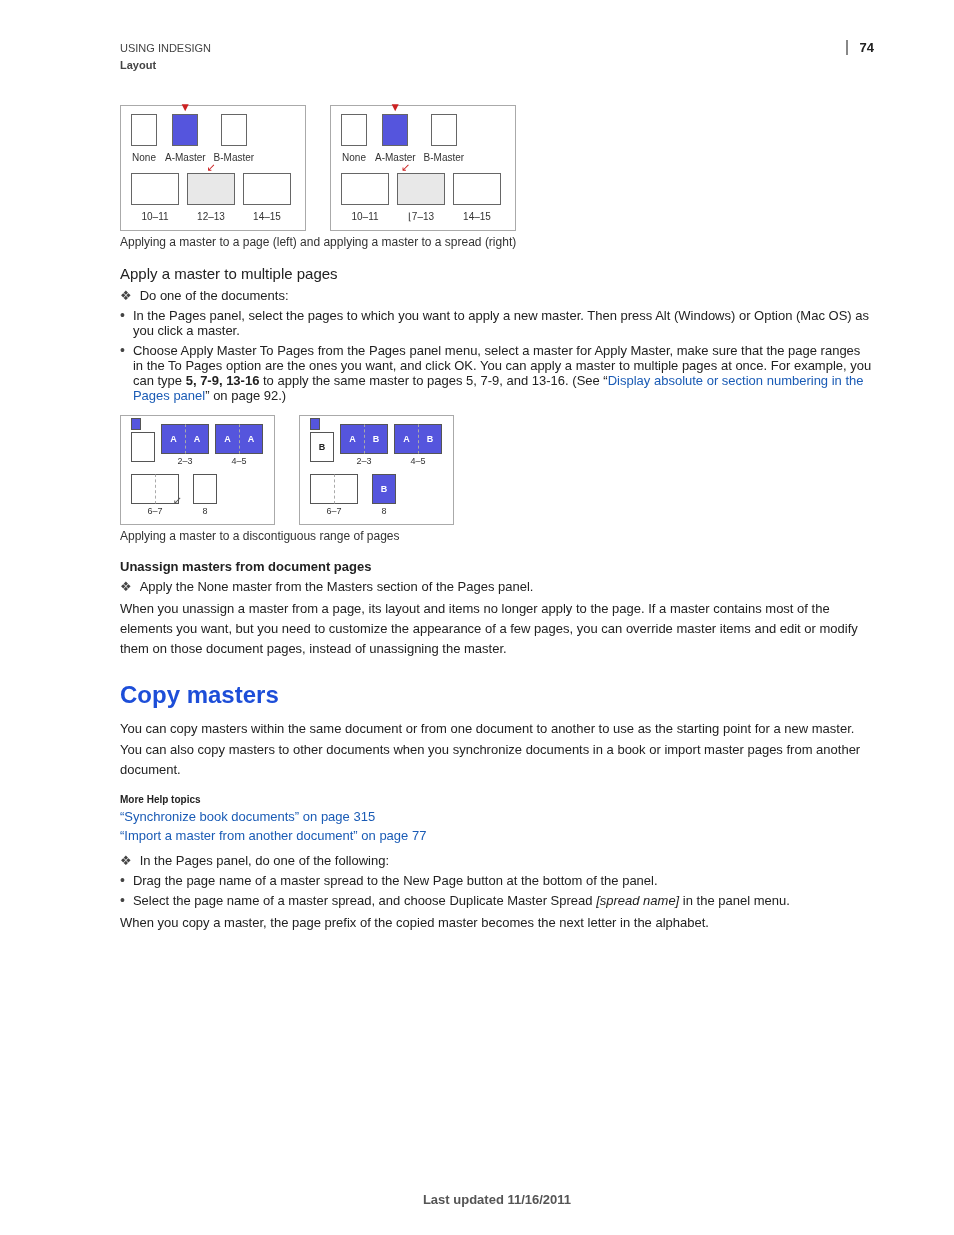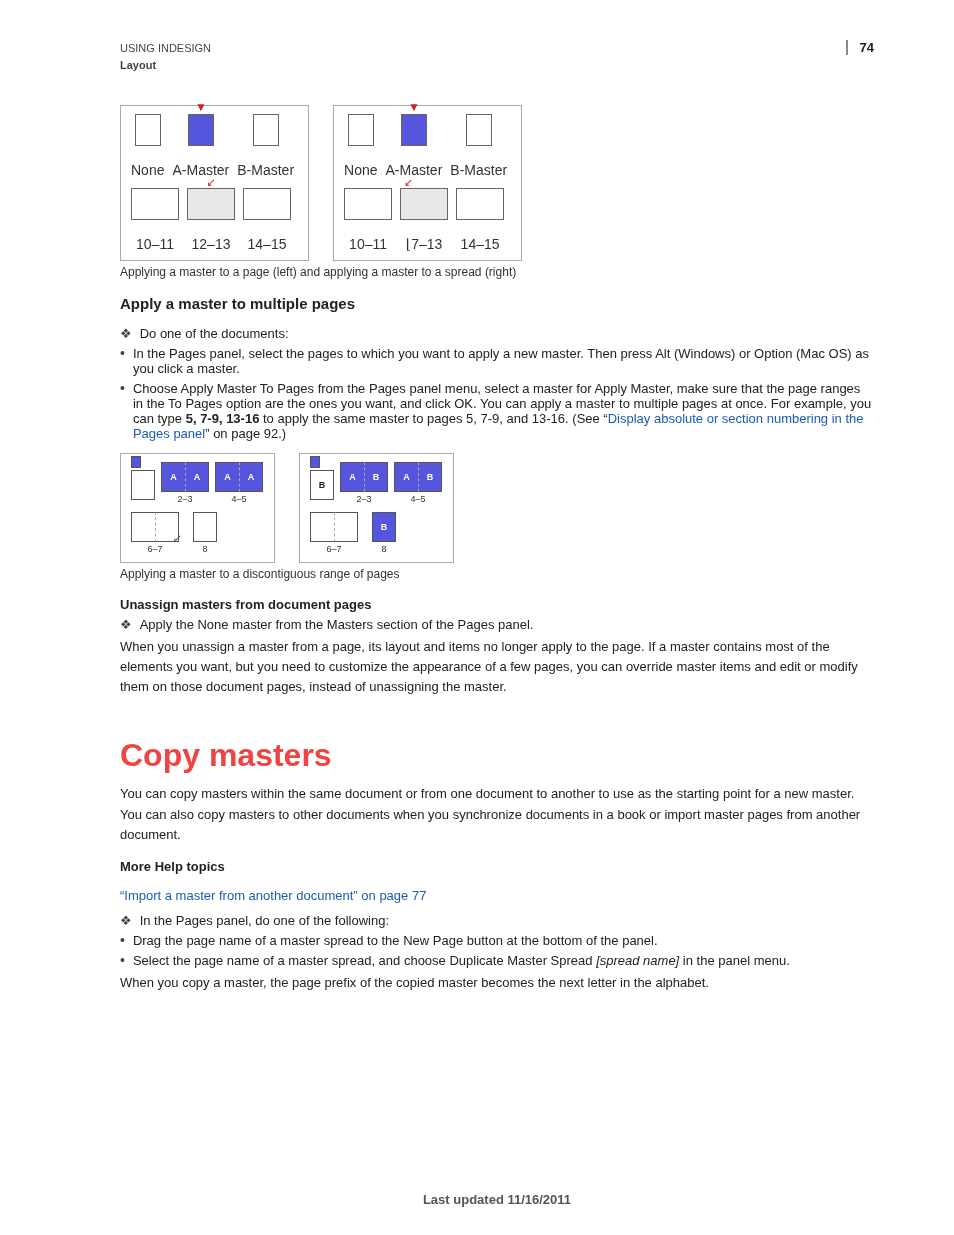--- a/index.html
+++ b/index.html
@@ -40,23 +40,23 @@
       padding-left: 12px;
     }
     .caption {
       font-size: 12px;
       color: #333;
       margin-bottom: 16px;
       margin-top: 2px;
     }
     h2.section-heading {
       font-size: 15px;
-      font-weight: bold;
+      font-weight: normal;
       color: #222;
-      margin-bottom: 14px;
+      margin-bottom: 6px;
       margin-top: 10px;
     }
     h3.subsection-heading {
       font-size: 13px;
       font-weight: bold;
       color: #222;
       margin-bottom: 5px;
       margin-top: 14px;
     }
     .diamond-bullet {
@@ -94,32 +94,32 @@
       color: #1a5bb5;
       text-decoration: none;
     }
     .bold-inline {
       font-weight: bold;
     }
     .italic-inline {
       font-style: italic;
     }
     h1.main-heading {
-      font-size: 32px;
-      font-weight: bold;
-      color: #ef4444;
-      margin-top: 40px;
+      font-size: 24px;
+      font-weight: bold;
+      color: #1d4ed8;
+      margin-top: 22px;
       margin-bottom: 10px;
       border-top: none;
     }
     .more-help-label {
       font-weight: bold;
-      font-size: 13px;
+      font-size: 10px;
       margin-top: 14px;
-      margin-bottom: 14px;
+      margin-bottom: 4px;
     }
     .footer {
       position: absolute;
       bottom: 28px;
       left: 0;
       right: 0;
       text-align: center;
       font-size: 13px;
       color: #555;
       font-weight: bold;
@@ -158,22 +158,22 @@
       width: 26px;
       height: 32px;
       border: 1.5px solid #666;
       background: #fff;
       position: relative;
     }
     .pg-box.sel {
       background: #5555dd;
     }
     .pg-label {
-      margin-top: 16px;
-      font-size: 14px;
+      margin-top: 6px;
+      font-size: 10px;
       color: #333;
       white-space: nowrap;
     }
     
     .diag2-panel {
       border: 1px solid #aaa;
       padding: 8px 10px;
       background: #fff;
     }
   </style>
@@ -371,20 +371,25 @@
   </div>
 
   <div class="text-block">When you unassign a master from a page, its layout and items no longer apply to the page. If a master contains most of the elements you want, but you need to customize the appearance of a few pages, you can override master items and edit or modify them on those document pages, instead of unassigning the master.</div>
 
   <h1 class="main-heading">Copy masters</h1>
 
   <div class="text-block">You can copy masters within the same document or from one document to another to use as the starting point for a new master. You can also copy masters to other documents when you synchronize documents in a book or import master pages from another document.</div>
 
   <div class="more-help-label">More Help topics</div>
 
+  <div style="margin-bottom:4px;">
+    <a class="link-blue" href="#">
+      <span>“Synchronize book documents” on page 315</span>
+    </a>
+  </div>
   <div style="margin-bottom:10px;">
     <a class="link-blue" href="#">
       <span>“Import a master from another document” on page 77</span>
     </a>
   </div>
 
 
   <div class="diamond-bullet">
     <span class="diamond">❖</span>
     <span>In the Pages panel, do one of the following:</span>

